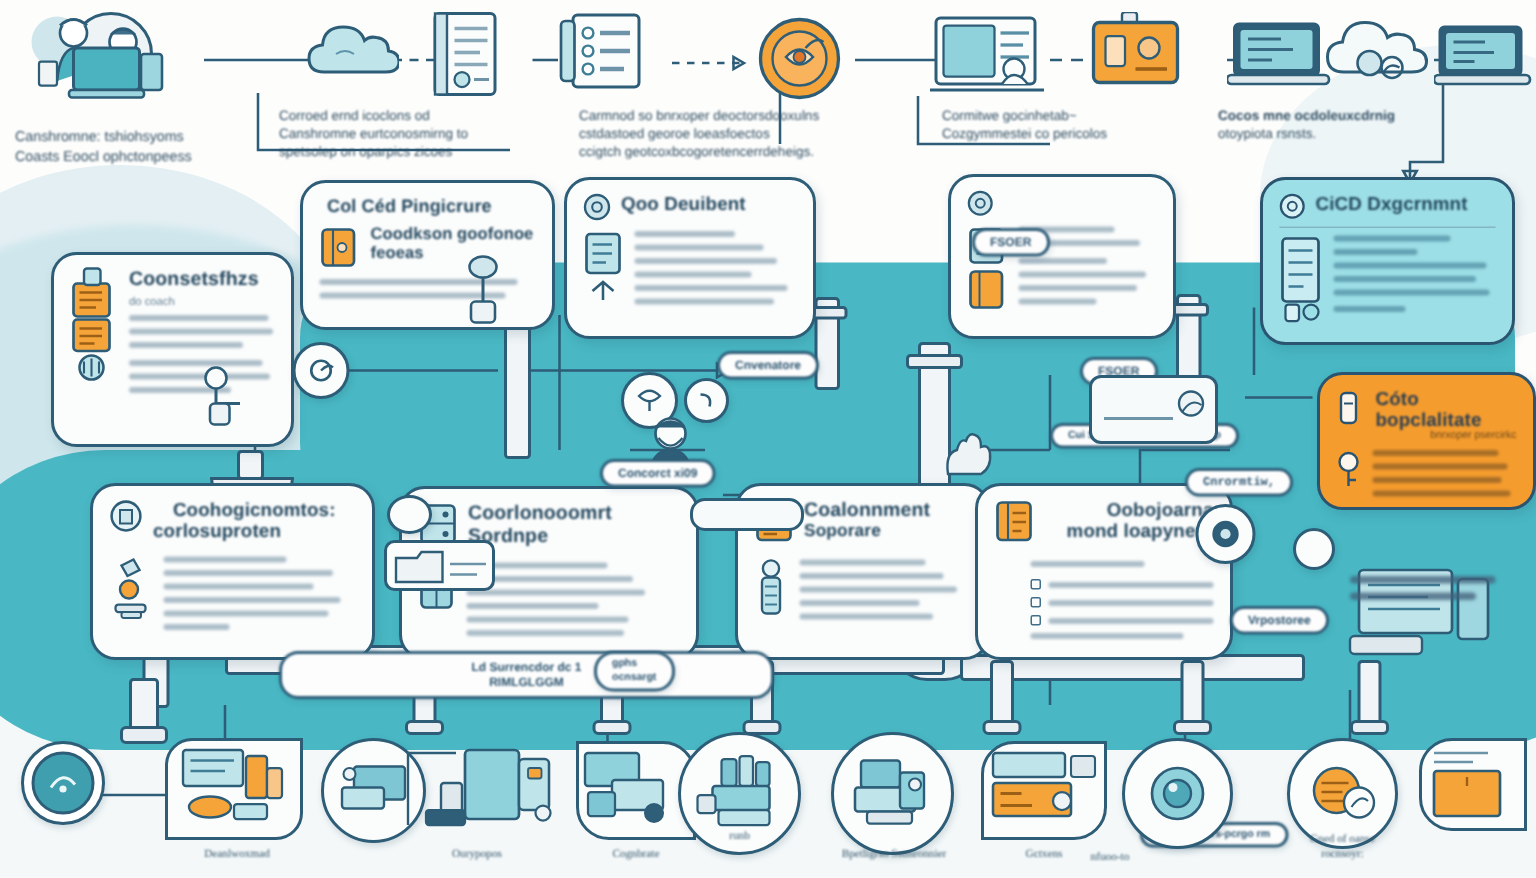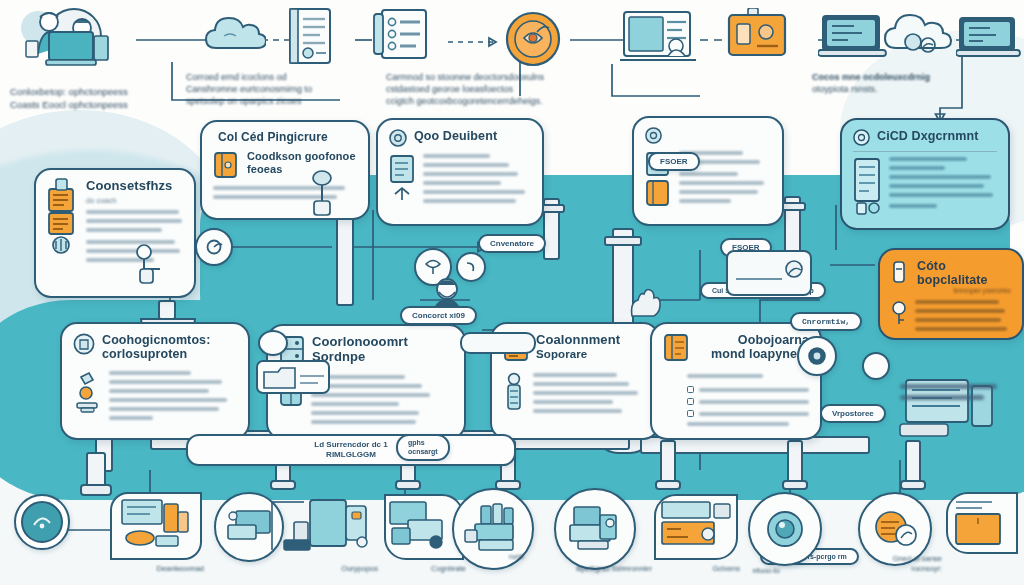--- a/index.html
+++ b/index.html
@@ -101,22 +101,22 @@
 
   
   .circ{
     position:absolute; border-radius:50%;
     background:#fbfdfd; border:2.3px solid #2e5d78;
     box-shadow:1px 2px 5px rgba(30,70,95,.18);
     display:flex; align-items:center; justify-content:center;
   }
   .circ.ring{ background:#fff; }
   .circ-cap{
-    position:absolute; text-align:right; color:#34566b;
-    font-size:7.5px; filter:blur(.8px); line-height:1.35; white-space:nowrap;
+    position:absolute; text-align:center; color:#34566b;
+    font-size:7.5px; filter:blur(.8px); line-height:1.35; white-space:nowrap;font-family:Liberation Serif, serif;
   }
 
   
   .pipe{ position:absolute; background:#f1f5f7; border:2.2px solid #2e5d78; }
   .pipe.v{ border-radius:3px; }
   .pipe.h{ border-radius:3px; }
   .flange{
     position:absolute; background:#e8eef1; border:2.2px solid #2e5d78; border-radius:3px;
   }
   svg.conn{ position:absolute; left:0; top:0; width:1024px; height:585px; overflow:visible; pointer-events:none; }
@@ -196,21 +196,21 @@
       <path d="M58 17 q8 -7 16 0" fill="#3f6e8a" stroke="#2e5d78" stroke-width="1.6"></path>
       <path d="M56 50 q2 -16 10 -17 q8 -1 11 10" fill="#8fd4dd" stroke="#2e5d78" stroke-width="1.7"></path>
 
       <rect x="33" y="26" width="44" height="28" rx="2.5" fill="#4bb3c0" stroke="#2e5d78" stroke-width="2"></rect>
       <rect x="30" y="54" width="50" height="5" rx="2" fill="#9dd6de" stroke="#2e5d78" stroke-width="1.7"></rect>
       <rect x="78" y="30" width="14" height="24" rx="2" fill="#9dd6de" stroke="#2e5d78" stroke-width="1.7"></rect>
       <rect x="10" y="35" width="12" height="16" rx="1.5" fill="#f0f4f5" stroke="#2e5d78" stroke-width="1.5"></rect>
     </svg>
   </div>
   <div class="cap" style="left:10px;top:86px;width:140px;">
-    <div style="font-size:9.5px;">Conloxbetop: ophctonpeess</div>
+    <div style="font-size:9.5px;">Canshromne: tshiohsyoms</div>
     <div style="font-size:9.5px;">Coasts Eoocl ophctonpeess</div>
   </div>
 
   <div style="position:absolute;left:204px;top:14px;width:62px;height:42px;">
     <svg width="62" height="42" viewBox="0 0 62 42">
       <path d="M12 34 q-10 0 -10 -9 q0 -8 9 -9 q1 -12 14 -12 q11 0 14 9 q3 -3 8 -2 q8 1 8 9 q7 1 7 7 q0 7 -9 7 z" fill="#bfe4ea" stroke="#2e5d78" stroke-width="2"></path>
       <path d="M20 22 q6 -4 12 0" stroke="#5e94ab" stroke-width="1.4" fill="none"></path>
     </svg>
   </div>
 
@@ -313,23 +313,27 @@
       <rect x="0" y="34" width="64" height="6" rx="3" fill="#dfe8ec" stroke="#2e5d78" stroke-width="1.8"></rect>
     </svg>
   </div>
 
   <div class="cap" style="left:186px;top:72px;width:172px;">
     <div style="font-size:9px;">Corroed ernd icoclons od</div>
     <div style="font-size:9px;">Canshromne eurtconosmirng to</div>
     <div style="font-size:9px;">spetsolep on oparpics zicoes</div>
   </div>
   <div class="cap" style="left:386px;top:72px;width:226px;">
-    <div style="font-size:9px;">Carmnod so stoonew deoctorsdooxulns</div>
+    <div style="font-size:9px;">Carmnod so bnrxoper deoctorsdooxulns</div>
     <div style="font-size:9px;">cstdastoed georoe loeasfoectos</div>
     <div style="font-size:9px;">ccigtch geotcoxbcogoretencerrdeheigs.</div>
+  </div>
+  <div class="cap" style="left:628px;top:72px;width:160px;">
+    <div style="font-size:9px;">Cormitwe gocinhetab~</div>
+    <div style="font-size:9px;">Cozgymmestei co pericolos</div>
   </div>
   <div class="cap" style="left:812px;top:72px;width:160px;">
     <div style="font-size:9px;font-weight:bold;">Cocos mne ocdoleuxcdrnig</div>
     <div style="font-size:9px;">otoypiota rsnsts.</div>
   </div>
 
   <div class="pipe v" style="left:336px;top:186px;width:18px;height:120px;"></div>
   <div class="flange" style="left:331px;top:192px;width:28px;height:9px;"></div>
 
   <div class="pipe v" style="left:543px;top:198px;width:17px;height:62px;"></div>
@@ -524,21 +528,21 @@
 
   <div class="card" style="left:60px;top:322px;width:190px;height:118px;">
     <div class="card-head">
       <div class="ic">
         <svg width="22" height="22" viewBox="0 0 22 22">
           <circle cx="11" cy="11" r="9.6" fill="#e5f3f6" stroke="#2e5d78" stroke-width="1.7"></circle>
           <path d="M7 7 l8 0 l0 9 l-8 0 z" fill="#cfe7ec" stroke="#2e5d78" stroke-width="1.3"></path>
         </svg>
       </div>
       <div style="flex:1">
-        <div class="card-title" style="font-size:12.5px;">Coohogicnomtos:</div>
+        <div class="card-title" style="font-size:12.5px;text-align:center;">Coohogicnomtos:</div>
         <div class="card-title" style="font-size:12.5px;">corlosuproten</div>
       </div>
     </div>
     <div class="card-body" style="margin-top:10px;">
       <div class="ic">
         <svg width="28" height="46" viewBox="0 0 28 46">
           <path d="M8 6 l8 -4 l4 7 l-8 4 z" fill="#cfe7ec" stroke="#2e5d78" stroke-width="1.6"></path>
           <circle cx="13" cy="22" r="6" fill="#f5a43a" stroke="#2e5d78" stroke-width="1.6"></circle>
           <rect x="4" y="32" width="20" height="5" rx="2" fill="#dfe8ec" stroke="#2e5d78" stroke-width="1.5"></rect>
           <rect x="8" y="37" width="13" height="4" rx="1.5" fill="#cfe7ec" stroke="#2e5d78" stroke-width="1.3"></rect>

